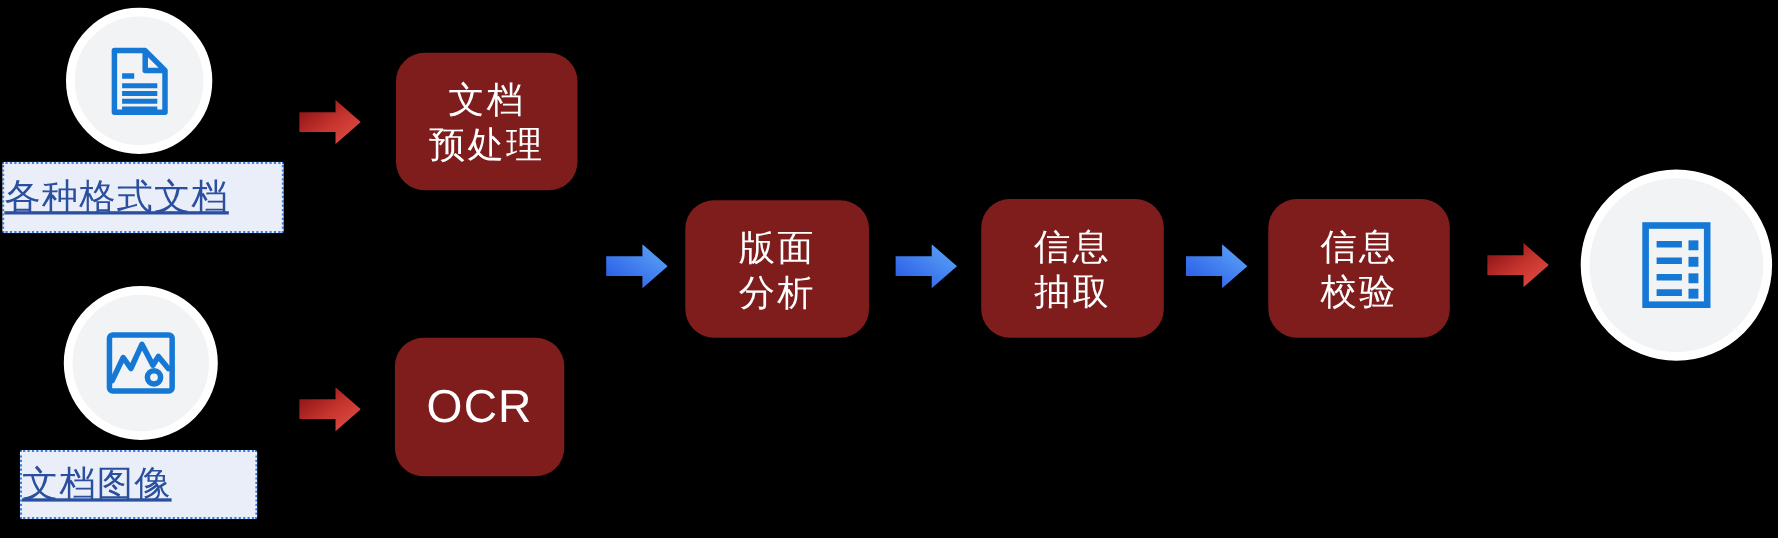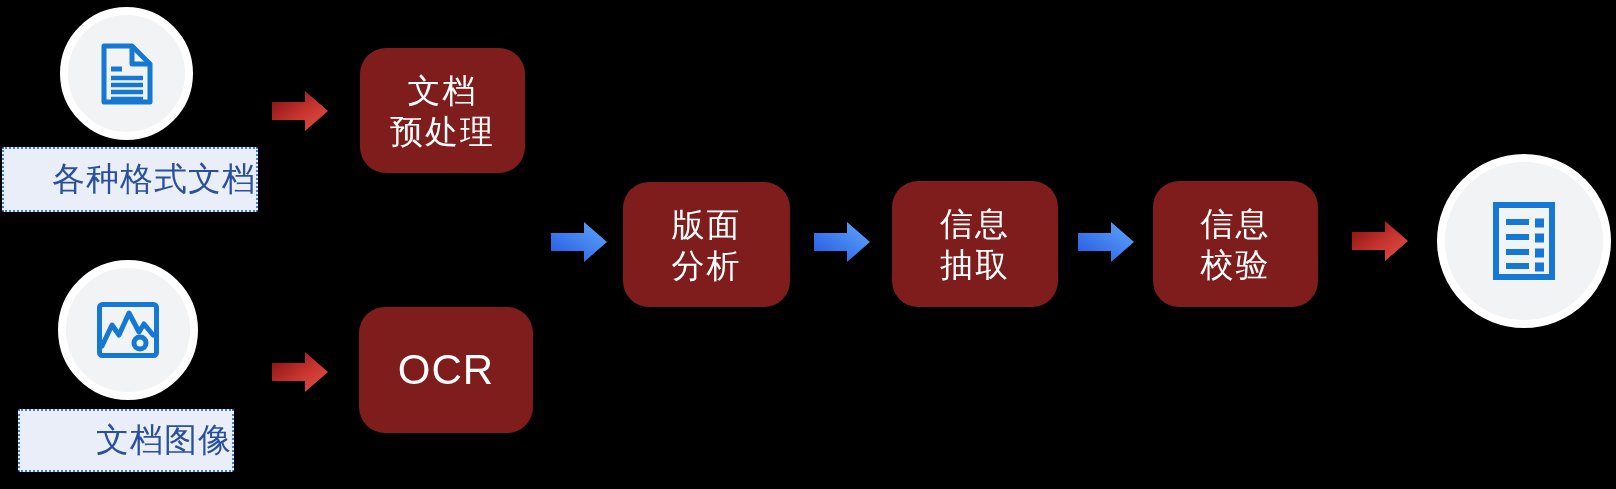--- a/index.html
+++ b/index.html
@@ -9,22 +9,22 @@
   }
   
   .circle{
     position:absolute;border-radius:50%;background:#f2f3f5;border:8px solid #ffffff;
     box-sizing:border-box;display:flex;align-items:center;justify-content:center;
   }
   .circle svg{display:block;}
   
   .io-label{
     position:absolute;background:#e9eef8;border:2px dotted #3d7fdd;border-radius:2px;
-    box-sizing:border-box;display:flex;align-items:center;justify-content:flex-end;
-    color:#2a4f9e;font-size:33px;letter-spacing:1px;font-weight:500;
+    box-sizing:border-box;display:flex;align-items:center;justify-content:flex-start;
+    color:#2a4f9e;font-size:33px;letter-spacing:1px;font-weight:500;text-decoration:underline;
   }
   
   .node{
     position:absolute;background:#7f1d1d;border-radius:26px;box-sizing:border-box;
     display:flex;align-items:center;justify-content:center;text-align:center;
     color:#ffffff;font-size:33px;line-height:41px;letter-spacing:2px;
     white-space:pre-line;
   }
   .node.ocr{font-size:42px;letter-spacing:1px;line-height:1;}
   .arrow{position:absolute;width:56px;height:40px;}
@@ -88,21 +88,21 @@
   <div class="arrow" style="left:272px;top:352px;">
     <svg viewBox="0 0 56 40">
         <polygon points="0,11 33,11 33,0 56,20 33,40 33,29 0,29" fill="url(#gradRed)"></polygon>
       </svg>
   </div>
 
   <div class="node" style="left:360px;top:48px;width:165px;height:125px;">
     <span>文档
 预处理</span>
   </div>
-  <div class="node ocr" style="left:359px;top:307px;width:174px;height:126px;">
+  <div class="node ocr" style="left:359px;top:307px;width:154px;height:126px;">
     <span>OCR</span>
   </div>
 
   <div class="arrow" style="left:551px;top:222px;">
     <svg viewBox="0 0 56 40">
         <polygon points="0,11 33,11 33,0 56,20 33,40 33,29 0,29" fill="url(#gradBlue)"></polygon>
       </svg>
   </div>
 
   <div class="node" style="left:623px;top:182px;width:167px;height:125px;">

